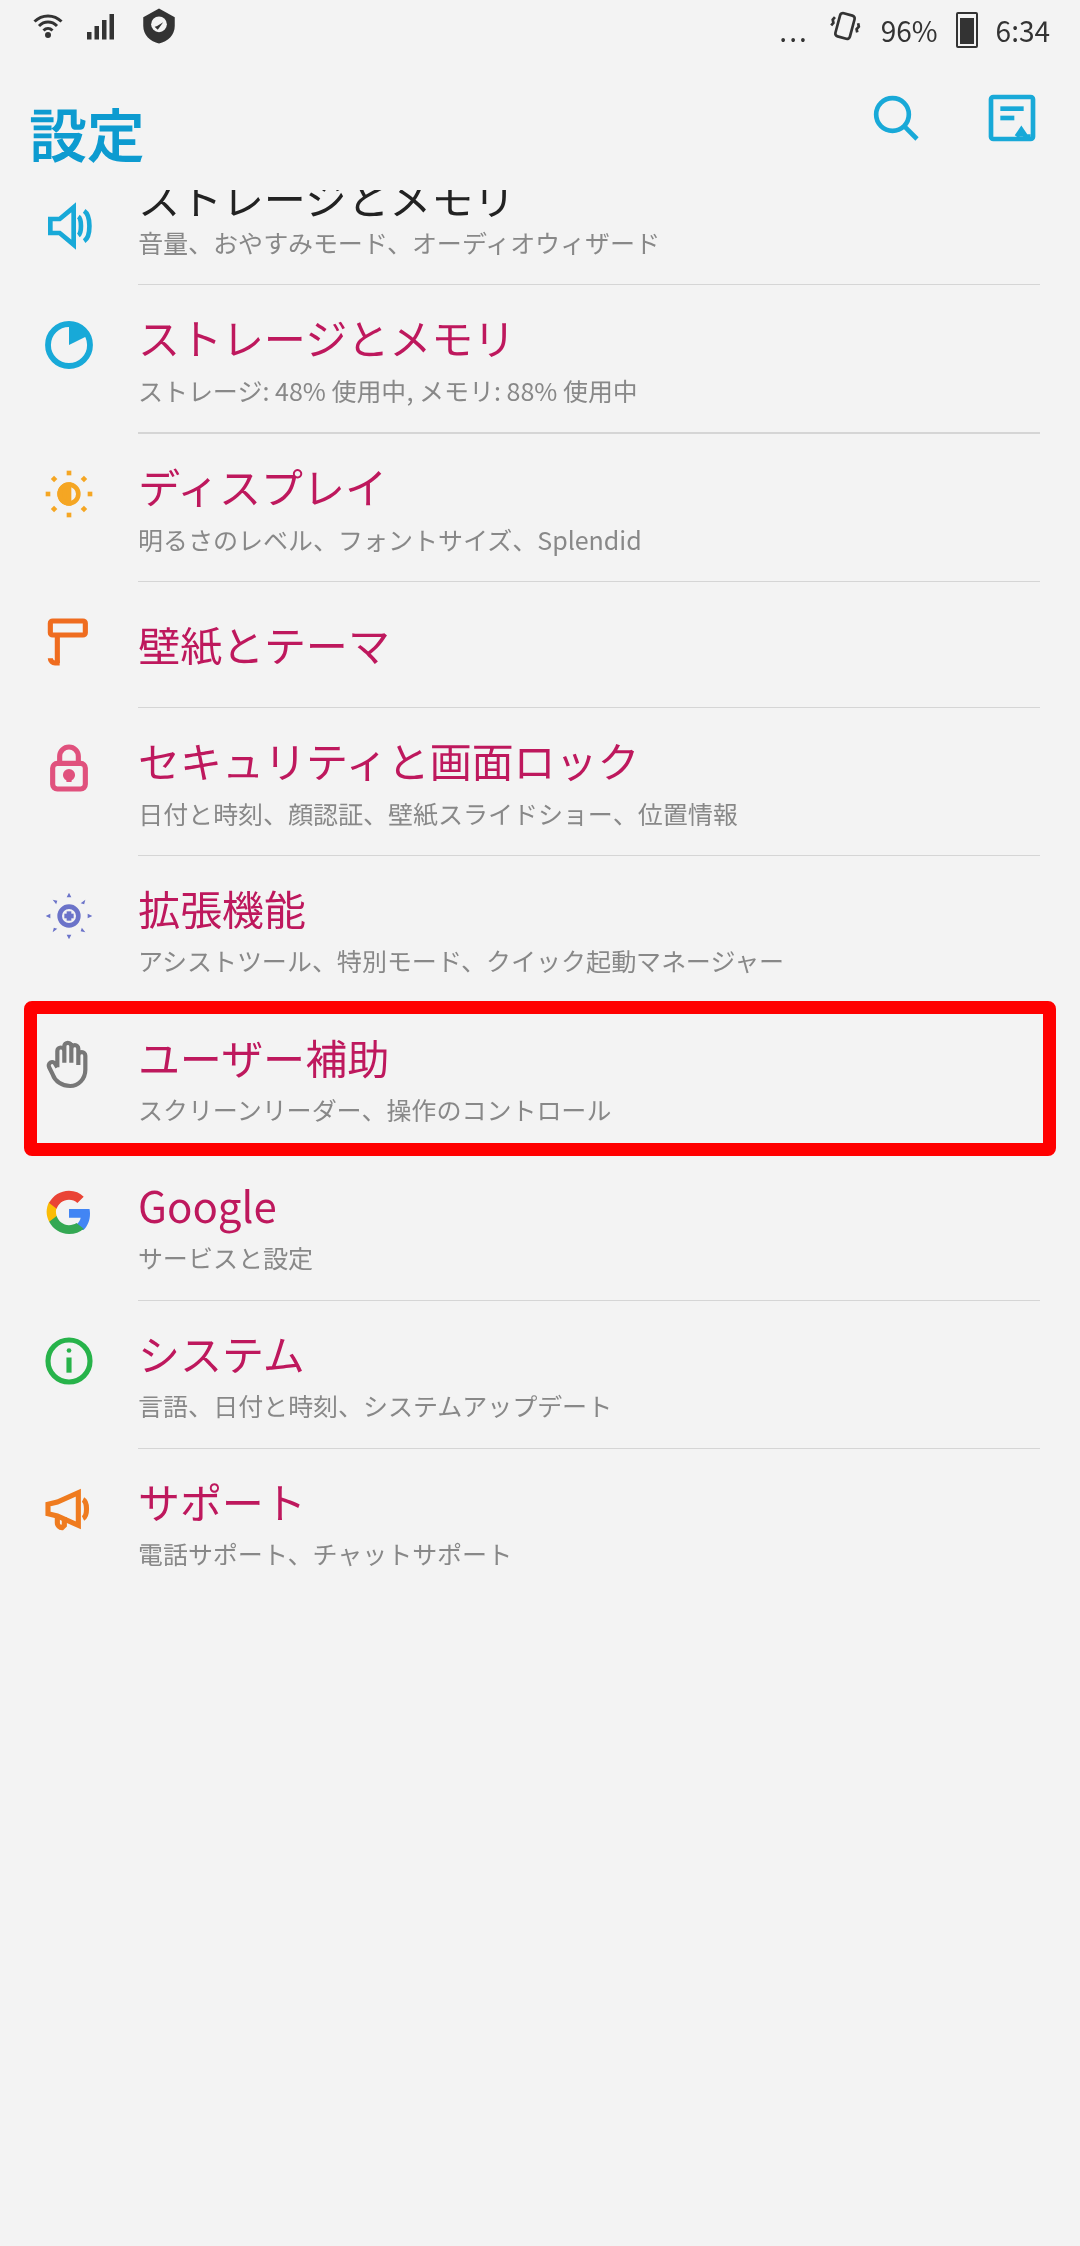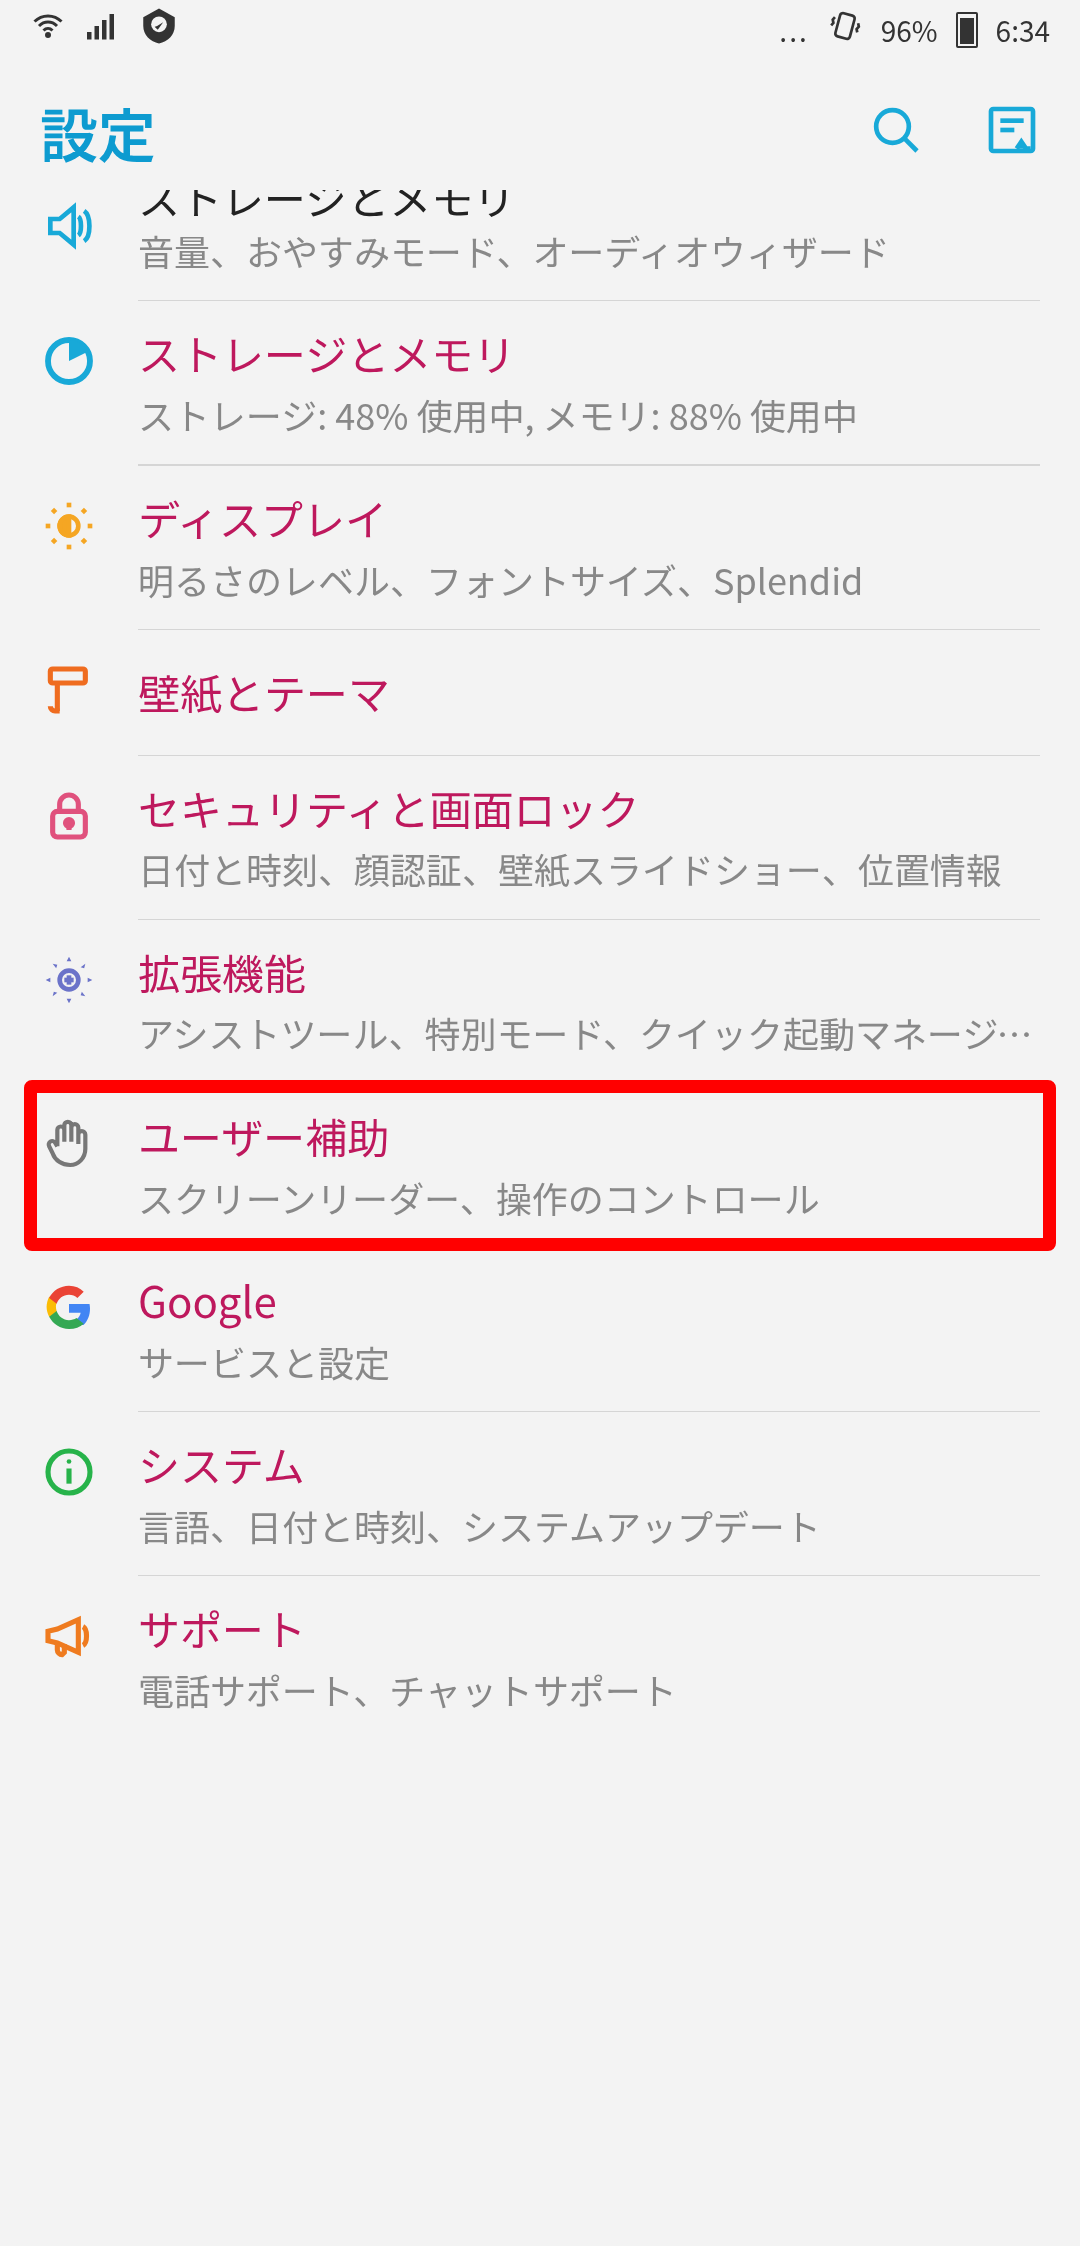--- a/index.html
+++ b/index.html
@@ -3,31 +3,31 @@
 <meta charset="utf-8">
 <style>
   * { box-sizing: border-box; margin: 0; padding: 0; }
   html, body { width: 1080px; height: 2246px; font-family: "Hiragino Sans", "Noto Sans JP", sans-serif; background: #f3f3f3; color: #333; }
   .statusbar { height: 60px; display: flex; align-items: center; justify-content: space-between; padding: 0 30px; font-size: 28px; color: #333; }
   .sb-left, .sb-right { display: flex; align-items: center; gap: 18px; }
   .sb-right .dots { letter-spacing: 2px; }
   .battery-icon { display: inline-block; width: 22px; height: 36px; border: 2px solid #333; border-radius: 2px; position: relative; }
   .battery-icon::after { content: ""; position: absolute; left: 2px; right: 2px; bottom: 2px; top: 4px; background: #333; }
   .avast { width: 42px; height: 42px; }
-  .header { display: flex; align-items: center; justify-content: space-between; padding: 30px 40px 34px 40px; }
+  .header { display: flex; align-items: flex-start; justify-content: space-between; padding: 30px 40px 34px 29px; }
   .header .title { font-size: 58px; font-weight: 600; color: #0d9bd0; }
   .header .actions { display: flex; align-items: center; gap: 60px; }
   .header svg { width: 56px; height: 56px; }
   .list { padding-left: 0; }
   .row { display: flex; align-items: flex-start; padding: 24px 0 24px 0; position: relative; }
   .row .icon { width: 138px; display: flex; justify-content: center; padding-top: 8px; }
   .row .icon svg, .row .icon .svgbox { width: 56px; height: 56px; }
   .row .text { flex: 1; min-width: 0; padding-right: 40px; }
   .row .text .t { font-size: 42px; color: #be185d; line-height: 1.35; }
-  .row .text .s { font-size: 36px; color: #888; line-height: 1.45; margin-top: 6px; white-space: nowrap; overflow: hidden; text-overflow: ellipsis; }
+  .row .text .s { font-size: 25px; color: #888; line-height: 1.45; margin-top: 6px; white-space: nowrap; overflow: hidden; text-overflow: ellipsis; }
   .divider { border: none; border-top: 1px solid #d5d5d5; margin-left: 138px; margin-right: 40px; }
   .row.first { padding-top: 0; margin-top: -18px; }
   .row.first .text .t-cut { font-size: 42px; color: #222; line-height: 1.0; height: 28px; overflow: hidden; display: flex; align-items: flex-end; }
   .row.noSub .text .t { padding: 10px 0; }
   .highlight-box { position: absolute; border: 13px solid #f00; border-radius: 8px; pointer-events: none; left: 24px; right: 24px; top: -4px; bottom: -4px; }
   .row.relbox { position: relative; }
 </style>
 </head>
 <body>
 

